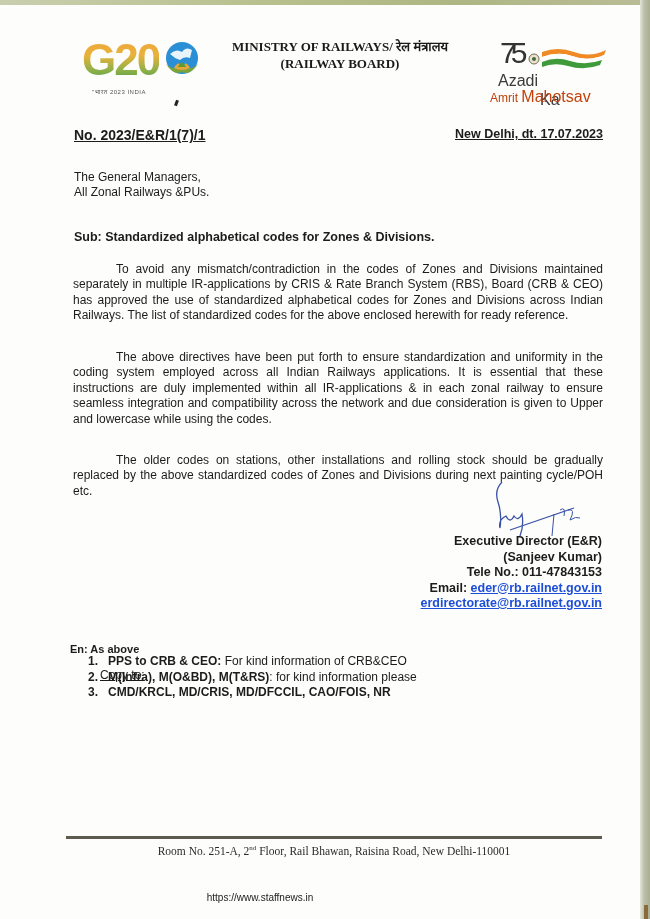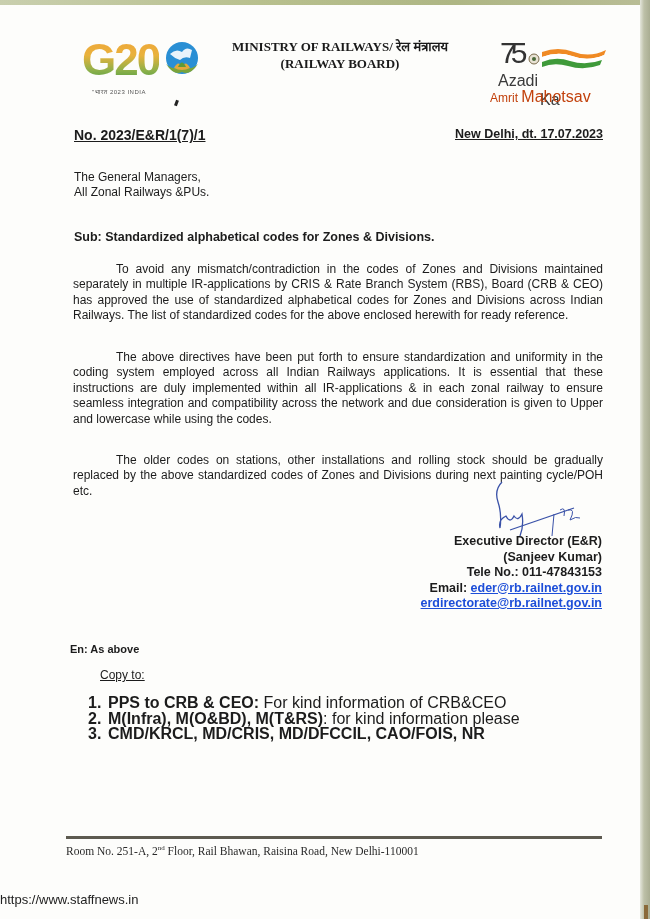--- a/index.html
+++ b/index.html
@@ -45,29 +45,29 @@
     .p2 { top: 350px; }
     .p3 { top: 453px; }
 
     
     .signature-scribble { position: absolute; left: 480px; top: 480px; width: 110px; height: 60px; }
     .sig-block { position: absolute; right: 48px; top: 534px; text-align: right; font-size: 12.5px; font-weight: bold; line-height: 15.5px; color: #1c1c1c; }
     .sig-block a { color: #1d4ed8; text-decoration: underline; }
 
     .encl { position: absolute; left: 70px; top: 643px; font-size: 11px; font-weight: bold; }
     .copy-to { position: absolute; left: 70px; top: 668px; font-size: 12px; text-decoration: underline; margin-left: 30px; }
-    .copy-list { position: absolute; left: 88px; top: 695px; font-size: 16px; line-height: 15.5px; margin: 0; padding: 0; list-style: none; }
+    .copy-list { position: absolute; left: 88px; top: 654px; font-size: 12px; line-height: 15.5px; margin: 0; padding: 0; list-style: none; }
     .copy-list li { white-space: nowrap; }
     .copy-list .num { display: inline-block; width: 20px; font-weight: bold; }
     .copy-list b { font-weight: bold; }
 
     .footer-rule { position: absolute; left: 66px; top: 836px; width: 536px; height: 3px; background: #5d5a50; }
-    .footer-addr { position: absolute; left: 66px; top: 844px; width: 536px; text-align: left; font-family: "Liberation Serif", serif; font-size: 11.5px; color: #2a2a2a; }
+    .footer-addr { position: absolute; left: 66px; top: 844px; width: 536px; text-align: center; font-family: "Liberation Serif", serif; font-size: 11.5px; color: #2a2a2a; }
     .footer-addr sup { font-size: 7px; }
-    .watermark-url { position: absolute; left: 0; top: 892px; width: 520px; text-align: left; font-size: 13px; color: #222; }
+    .watermark-url { position: absolute; left: 0; top: 892px; width: 520px; text-align: center; font-size: 10px; color: #222; }
   </style>
 </head>
 <body>
 
 <div class="top-strip"></div>
 <div class="right-strip"></div>
 <div class="right-strip-bottom"></div>
 
 <div class="g20">
   <div class="g20-text">G20</div>

